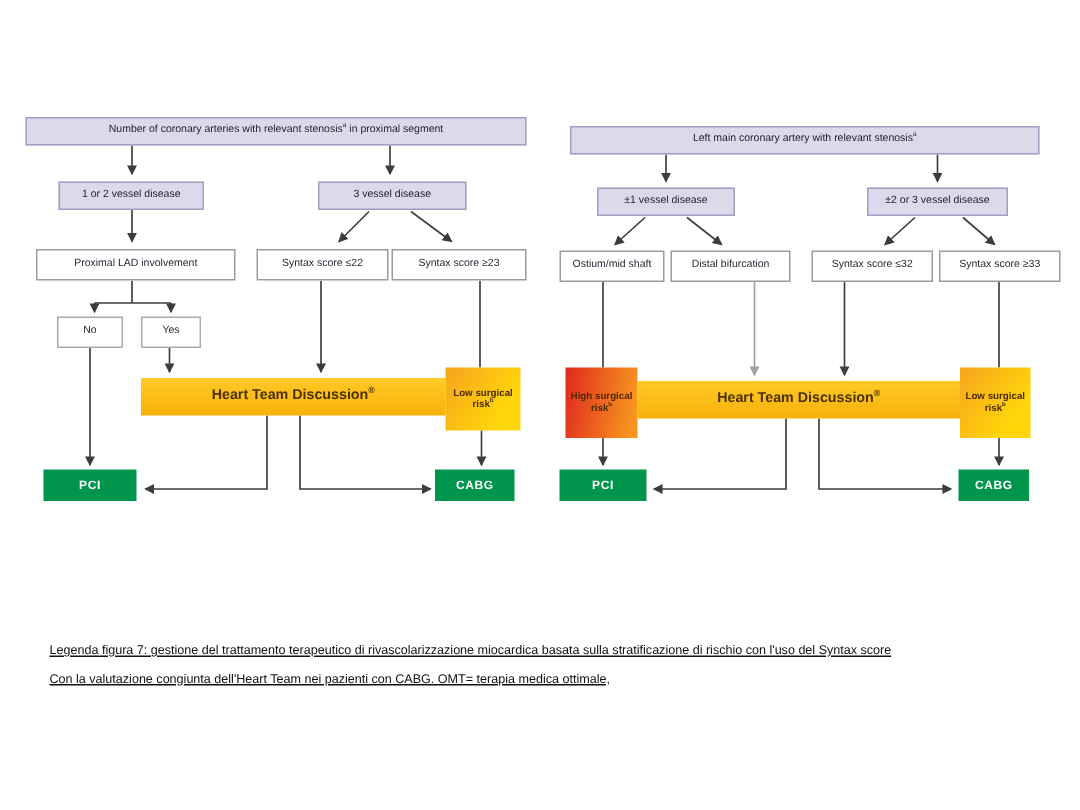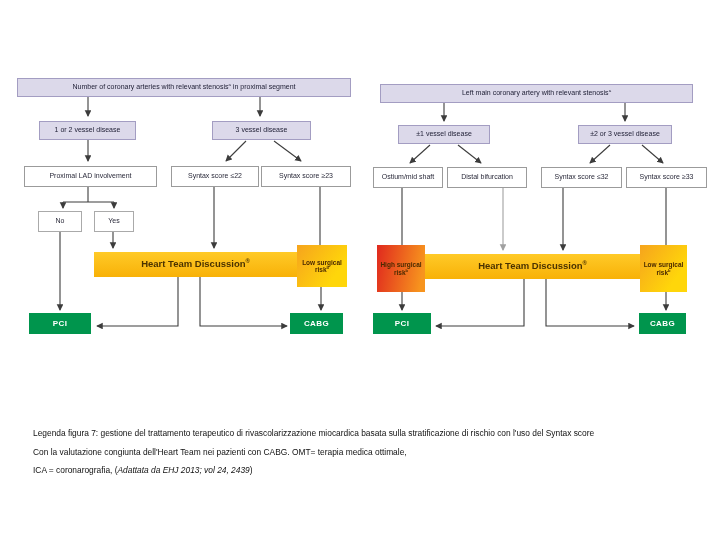--- a/index.html
+++ b/index.html
@@ -11,21 +11,21 @@
   .lav{background:#dcd9ea;border:1px solid #a39dc2;}
   .white{background:#ffffff;border:1px solid #9b9b9b;color:#2a2a3a;}
   .bar{background:linear-gradient(180deg,#ffca28 0%,#f8b107 100%);
        color:#4a3200;font-weight:bold;font-size:9.5px;}
   .risk{font-weight:bold;font-size:6.5px;color:#4a2a00;padding:2px;}
   .low-risk{background:linear-gradient(125deg,#f6a41d 0%,#ffd60a 75%);}
   .high-risk{background:linear-gradient(100deg,#e0291e 0%,#f7941e 90%);}
   .green{background:#00954d;color:#ffffff;font-weight:bold;font-size:8px;letter-spacing:.4px;}
   sup{font-size:.62em;vertical-align:super;line-height:0;}
   .caption{position:absolute;left:33px;top:428px;width:676px;font-size:8.4px;color:#111;}
-  .caption div{margin-bottom:8.5px;}
+  .caption div{margin-bottom:8.5px;text-decoration:underline;}
   svg.wires{position:absolute;left:0;top:0;}
 </style>
 </head>
 <body>
 
 <div class="canvas">
 
   <svg class="wires" width="720" height="540">
     <defs>
       <marker id="ah" markerWidth="7" markerHeight="7" refX="5.2" refY="3" orient="auto">
@@ -150,16 +150,15 @@
   <div class="abs box green" style="left:373px;top:313px;width:58px;height:21px;">
     <span>PCI</span>
   </div>
   <div class="abs box green" style="left:639px;top:313px;width:47px;height:21px;">
     <span>CABG</span>
   </div>
 
   <div class="caption">
     <div>Legenda figura 7: gestione del trattamento terapeutico di rivascolarizzazione miocardica basata sulla stratificazione di rischio con l'uso del Syntax score</div>
     <div>Con la valutazione congiunta dell'Heart Team nei pazienti con CABG. OMT= terapia medica ottimale,</div>
-    <div><span>ICA = coronarografia, (</span><i>Adattata da EHJ 2013; vol 24, 2439</i><span>)</span></div>
   </div>
 
 </div>
 
 </body></html>

